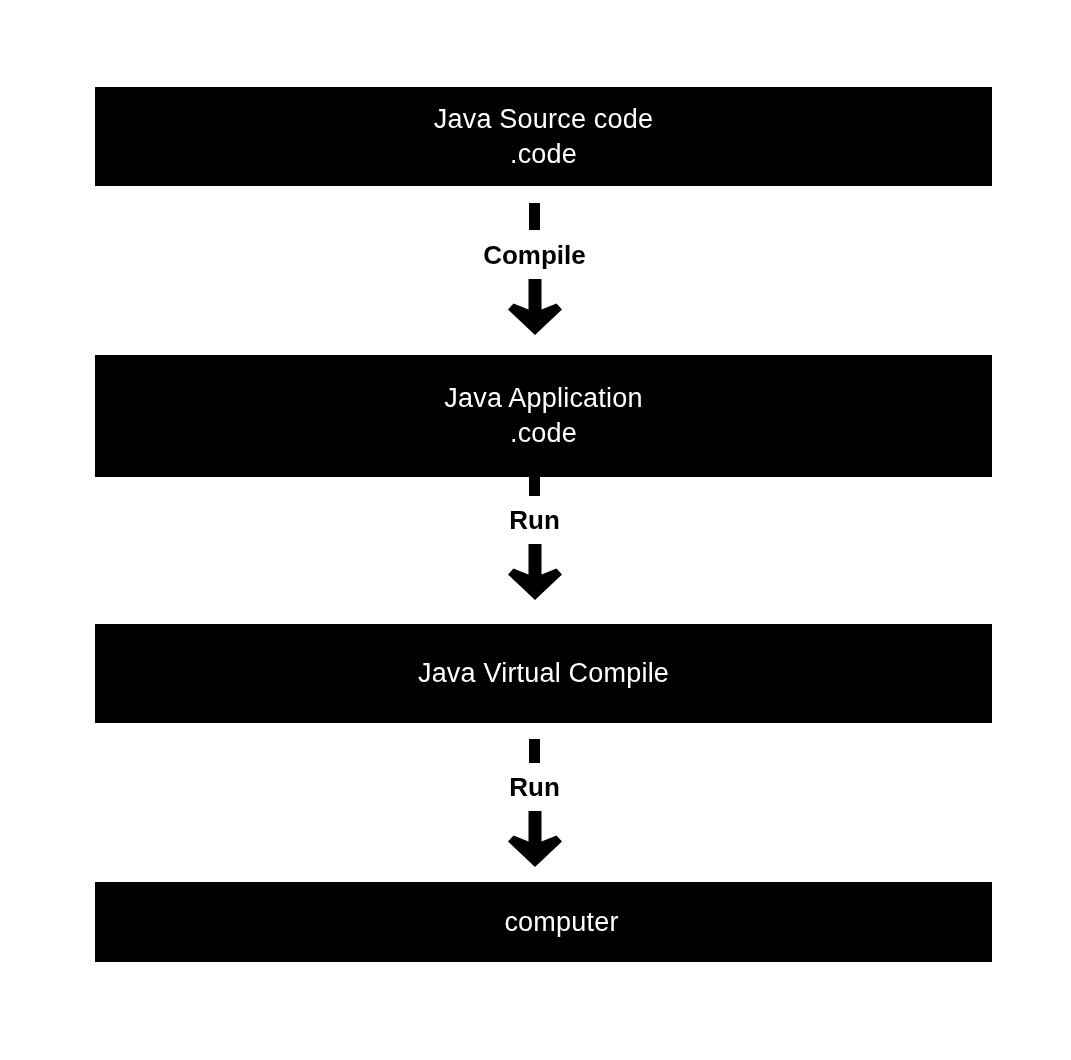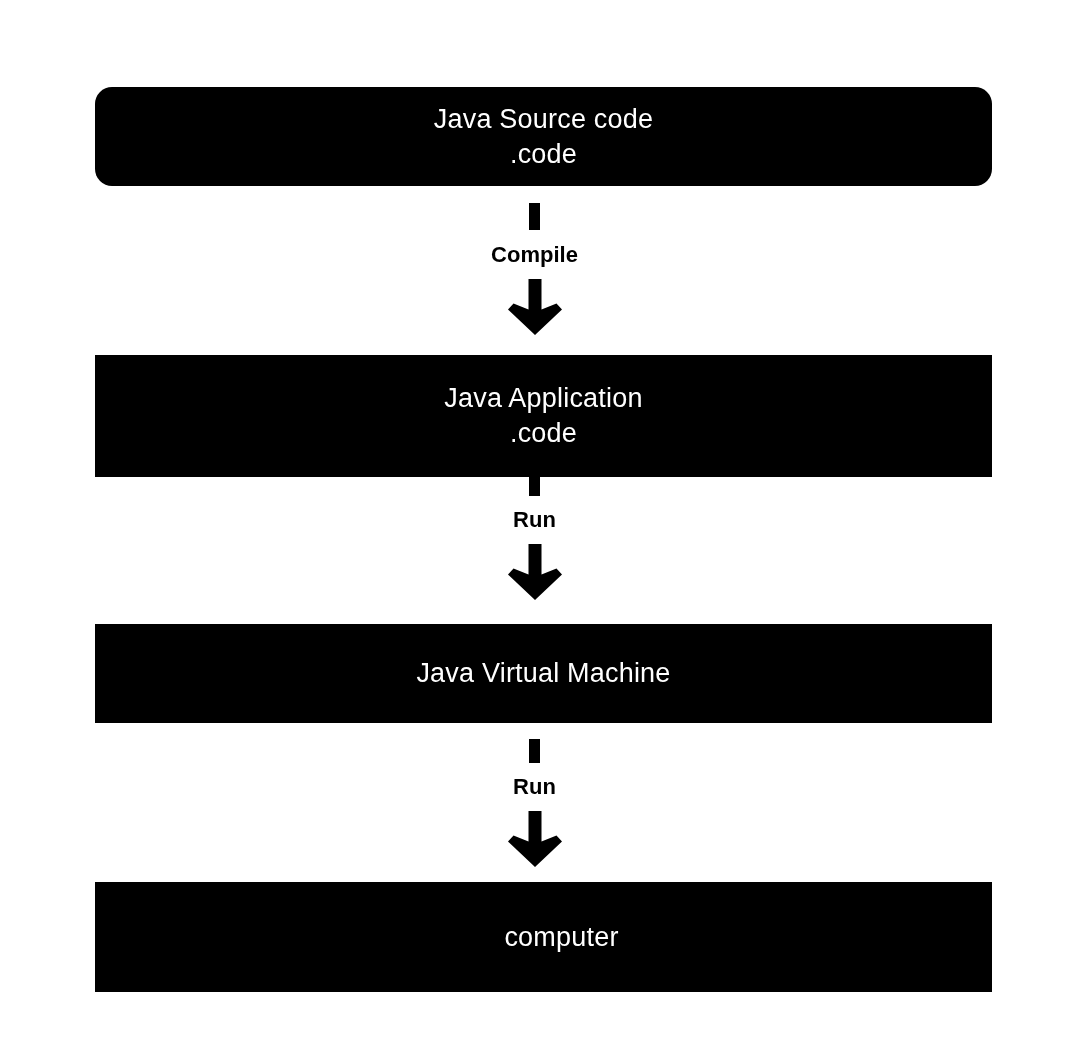--- a/index.html
+++ b/index.html
@@ -39,24 +39,24 @@
   .stage-line {
     display: block;
     font-size: 27px;
     font-weight: 400;
     line-height: 35px;
     color: #ffffff;
     letter-spacing: 0.2px;
     white-space: nowrap;
   }
 
-  #box-source      { top: 87px;  height: 99px; border-radius: 17px;  }
+  #box-source      { top: 87px;  height: 99px;  }
   #box-application { top: 355px; height: 122px; }
   #box-jvm         { top: 624px; height: 99px;  }
-  #box-computer    { top: 882px; height: 110px; padding-left: 36px; }
+  #box-computer    { top: 882px; height: 80px; padding-left: 36px; }
 
   
   .connector {
     position: absolute;
     left: 0;
     width: 1071px;
     display: flex;
     flex-direction: column;
     align-items: center;
     pointer-events: none;
@@ -70,21 +70,21 @@
     align-items: center;
   }
 
   .conn-stub {
     width: 11px;
     background: #000000;
     flex: none;
   }
 
   .conn-label {
-    font-size: 22px;
+    font-size: 26px;
     font-weight: 700;
     color: #000000;
     line-height: 30px;
     white-space: nowrap;
     text-align: center;
     flex: none;
   }
 
   .conn-arrow {
     display: block;
@@ -143,21 +143,21 @@
       <span class="conn-label">Run</span>
       <span class="conn-arrow">
         <svg width="58" height="56" viewBox="0 0 58 56" aria-hidden="true">
           <path d="M22.5 0 H35.5 V30.5 L50.5 24.5 L56 30.5 L29 56 L2 30.5 L7.5 24.5 L22.5 30.5 Z" fill="#000000"></path>
         </svg>
       </span>
     </div>
   </div>
 
   <div class="stage-box" id="box-jvm">
-    <span class="stage-line">Java Virtual Machine</span>
+    <span class="stage-line">Java Virtual Compile</span>
   </div>
 
   <div class="connector" id="connector-run-computer">
     <div class="connector-inner">
       <span class="conn-stub"></span>
       <span class="conn-label">Run</span>
       <span class="conn-arrow">
         <svg width="58" height="56" viewBox="0 0 58 56" aria-hidden="true">
           <path d="M22.5 0 H35.5 V30.5 L50.5 24.5 L56 30.5 L29 56 L2 30.5 L7.5 24.5 L22.5 30.5 Z" fill="#000000"></path>
         </svg>

